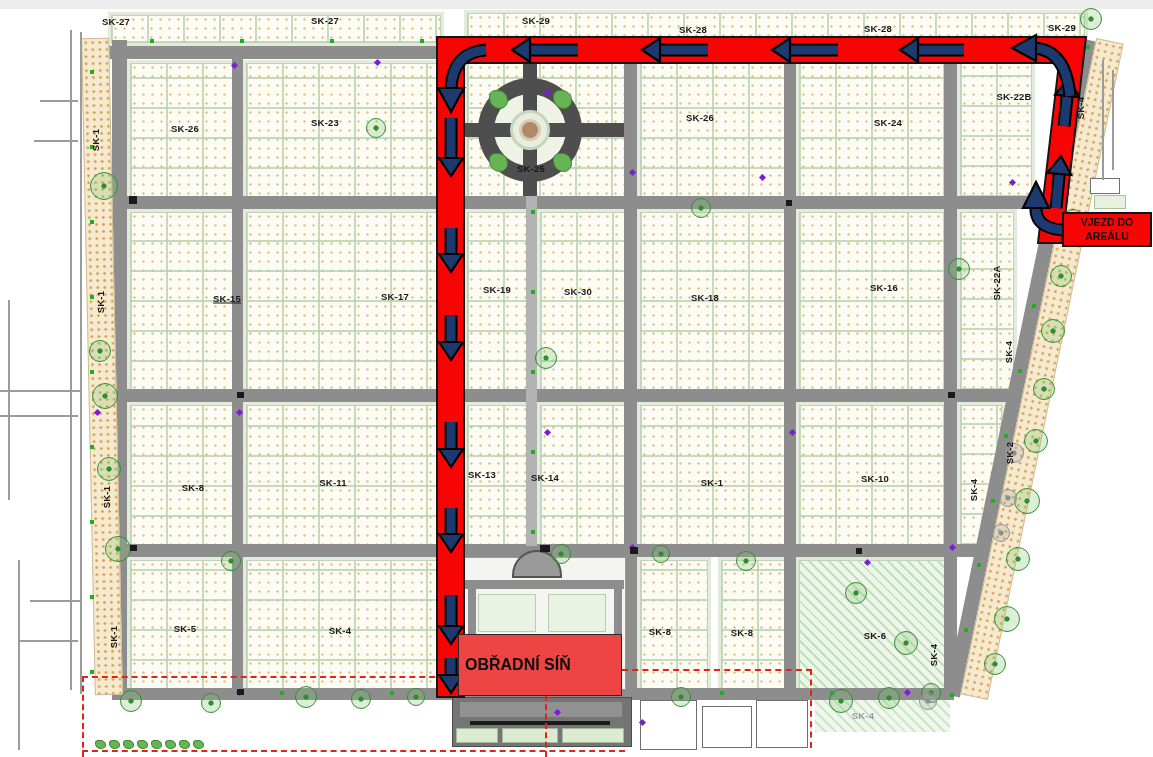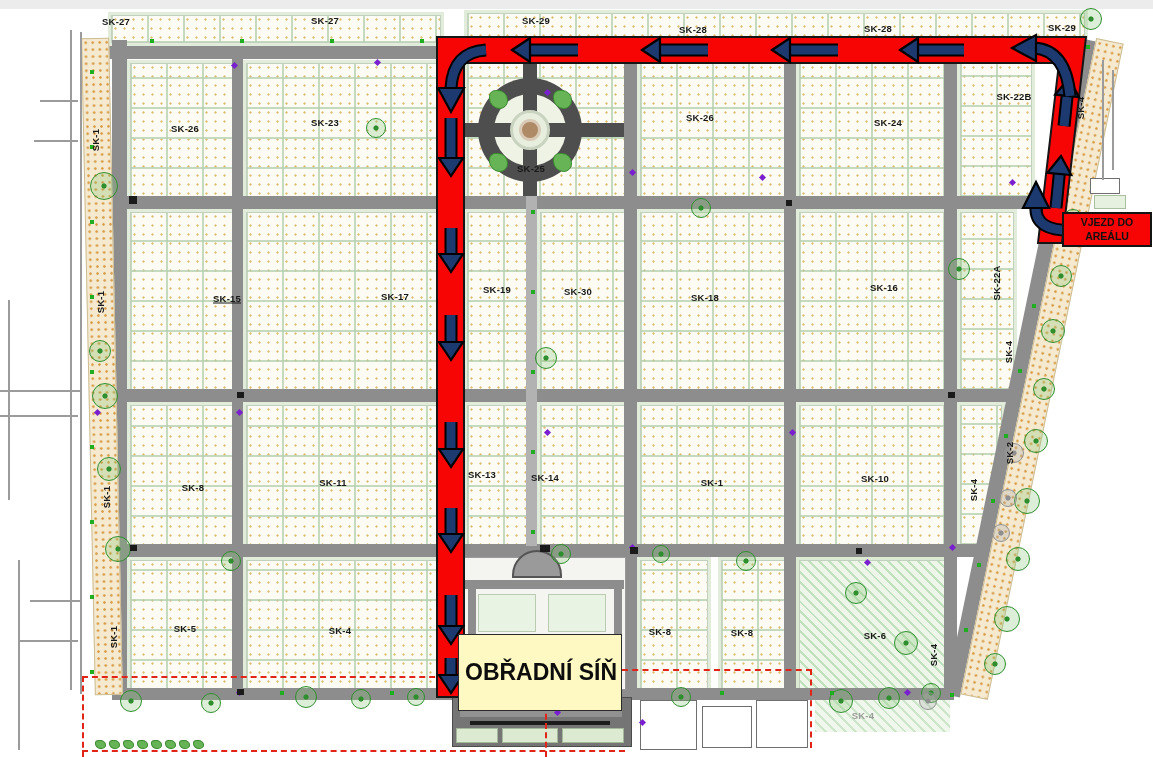--- a/index.html
+++ b/index.html
@@ -33,22 +33,22 @@
   .sec-label.vertical{transform:translate(-50%,-50%) rotate(-90deg);}
   .sec-label.muted{color:#9b9b9b;}
   .marker{position:absolute;}
   .thin{position:absolute;background:#9b9b9b;}
   .dash-h{position:absolute;border-top:2px dashed #e22418;}
   .dash-v{position:absolute;border-left:2px dashed #e22418;}
   svg.overlay{position:absolute;left:0;top:0;}
   .entrance-box{position:absolute;left:1062px;top:212px;width:86px;height:31px;background:#f70505;
     border:2px solid #141414;color:#111;font-weight:bold;font-size:10.5px;line-height:1.25;
     display:flex;flex-direction:column;align-items:center;justify-content:center;text-align:center;}
-  .dest-box{position:absolute;left:458px;top:634px;width:164px;height:77px;background:#fef9c3;
-    border:1px solid #2a2a2a;color:#0d0d0d;font-weight:bold;font-size:23px;
+  .dest-box{position:absolute;left:458px;top:634px;width:164px;height:62px;background:#ef4444;
+    border:1px solid #2a2a2a;color:#0d0d0d;font-weight:bold;font-size:16px;
     display:flex;align-items:center;justify-content:flex-start;padding-left:6px;box-sizing:border-box;
     white-space:nowrap;}
   .bldg{position:absolute;background:#ffffff;border:1.2px solid #6f6f6f;}
 </style>
 </head>
 <body>
 
 <div class="canvas">
   <div class="abs topbar"></div>
   <div id="map">

